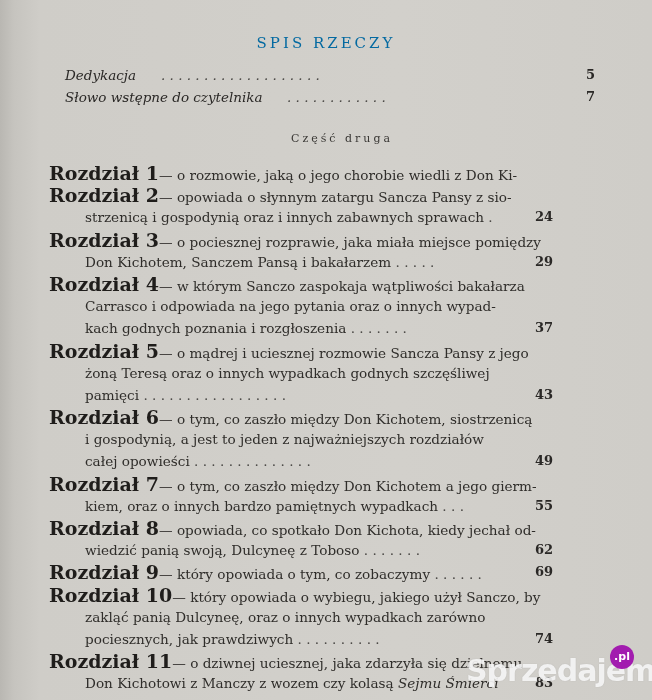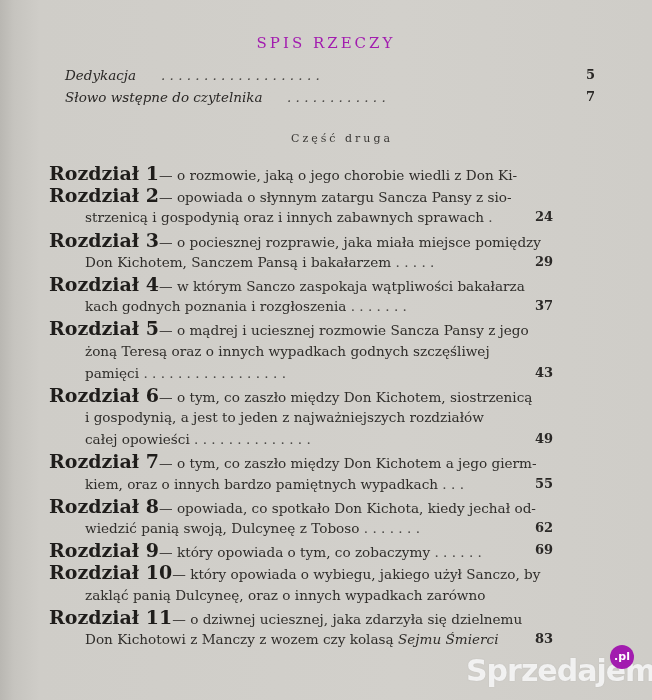--- a/index.html
+++ b/index.html
@@ -6,21 +6,21 @@
   body {
     width: 652px; height: 700px; overflow: hidden; position: relative;
     background: #cfcdc8;
     background-image: linear-gradient(90deg, #b9b7b2 0px, #c6c4bf 14px, #cfcdc8 40px, #d2d0cb 400px, #cfcdc8 652px);
     font-family: "DejaVu Serif", "Liberation Serif", serif;
     color: #2a2826;
   }
   .page { position: absolute; left: 0; top: 0; width: 652px; height: 700px; }
   .title {
     position: absolute; top: 34px; left: 0; width: 652px; text-align: center;
-    font-size: 15px; letter-spacing: 3px; color: #a21caf;
+    font-size: 15px; letter-spacing: 3px; color: #0369a1;
   }
   .front-row {
     position: absolute; left: 65px; width: 530px; height: 18px;
     font-size: 13.5px; font-style: italic;
   }
   .front-row .label { position: absolute; left: 0; top: 0; white-space: nowrap; }
   .front-row .dots { position: absolute; top: 0; white-space: nowrap; letter-spacing: 0; color: #4a4845; }
   .front-row .pg { position: absolute; right: 0; top: 0; font-style: normal; font-weight: bold; font-size: 13px; }
   .part {
     position: absolute; top: 132px; left: 0; width: 652px; text-align: center;
@@ -79,20 +79,21 @@
       <div class="line cont"><span class="txt">strzenicą i gospodynią oraz i innych zabawnych sprawach</span><span class="ld"> .</span><span class="pnum">24</span></div>
     </div>
 
     <div class="entry">
       <div class="line"><span class="kw">Rozdział 3</span><span class="txt">— o pociesznej rozprawie, jaka miała miejsce pomiędzy</span></div>
       <div class="line cont"><span class="txt">Don Kichotem, Sanczem Pansą i bakałarzem</span><span class="ld"> . . . . .</span><span class="pnum">29</span></div>
     </div>
 
     <div class="entry">
       <div class="line"><span class="kw">Rozdział 4</span><span class="txt">— w którym Sanczo zaspokaja wątpliwości bakałarza</span></div>
+      <div class="line cont"><span class="txt">Carrasco i odpowiada na jego pytania oraz o innych wypad-</span></div>
       <div class="line cont"><span class="txt">kach godnych poznania i rozgłoszenia</span><span class="ld">  . . . . . . .</span><span class="pnum">37</span></div>
     </div>
 
     <div class="entry">
       <div class="line"><span class="kw">Rozdział 5</span><span class="txt">— o mądrej i uciesznej rozmowie Sancza Pansy z jego</span></div>
       <div class="line cont"><span class="txt">żoną Teresą oraz o innych wypadkach godnych szczęśliwej</span></div>
       <div class="line cont"><span class="txt">pamięci</span><span class="ld"> . . . . . . . . . . . . . . . . .</span><span class="pnum">43</span></div>
     </div>
 
     <div class="entry">
@@ -111,20 +112,21 @@
       <div class="line cont"><span class="txt">wiedzić panią swoją, Dulcyneę z Toboso</span><span class="ld"> . . . . . . .</span><span class="pnum">62</span></div>
     </div>
 
     <div class="entry">
       <div class="line"><span class="kw">Rozdział 9</span><span class="txt">— który opowiada o tym, co zobaczymy</span><span class="ld"> . . . . . .</span><span class="pnum">69</span></div>
     </div>
 
     <div class="entry">
       <div class="line"><span class="kw">Rozdział 10</span><span class="txt">— który opowiada o wybiegu, jakiego użył Sanczo, by</span></div>
       <div class="line cont"><span class="txt">zakląć panią Dulcyneę, oraz o innych wypadkach zarówno</span></div>
+      <div class="line cont"><span class="txt">pociesznych, jak prawdziwych</span><span class="ld"> . . . . . . . . . .</span><span class="pnum">74</span></div>
     </div>
 
     <div class="entry">
       <div class="line"><span class="kw">Rozdział 11</span><span class="txt">— o dziwnej uciesznej, jaka zdarzyła się dzielnemu</span></div>
       <div class="line cont"><span class="txt">Don Kichotowi z Manczy z wozem czy kolasą </span><span class="em">Sejmu Śmierci</span><span class="pnum">83</span></div>
     </div>
 
   </div>
 
   <div class="watermark">Sprzedajemy</div>

